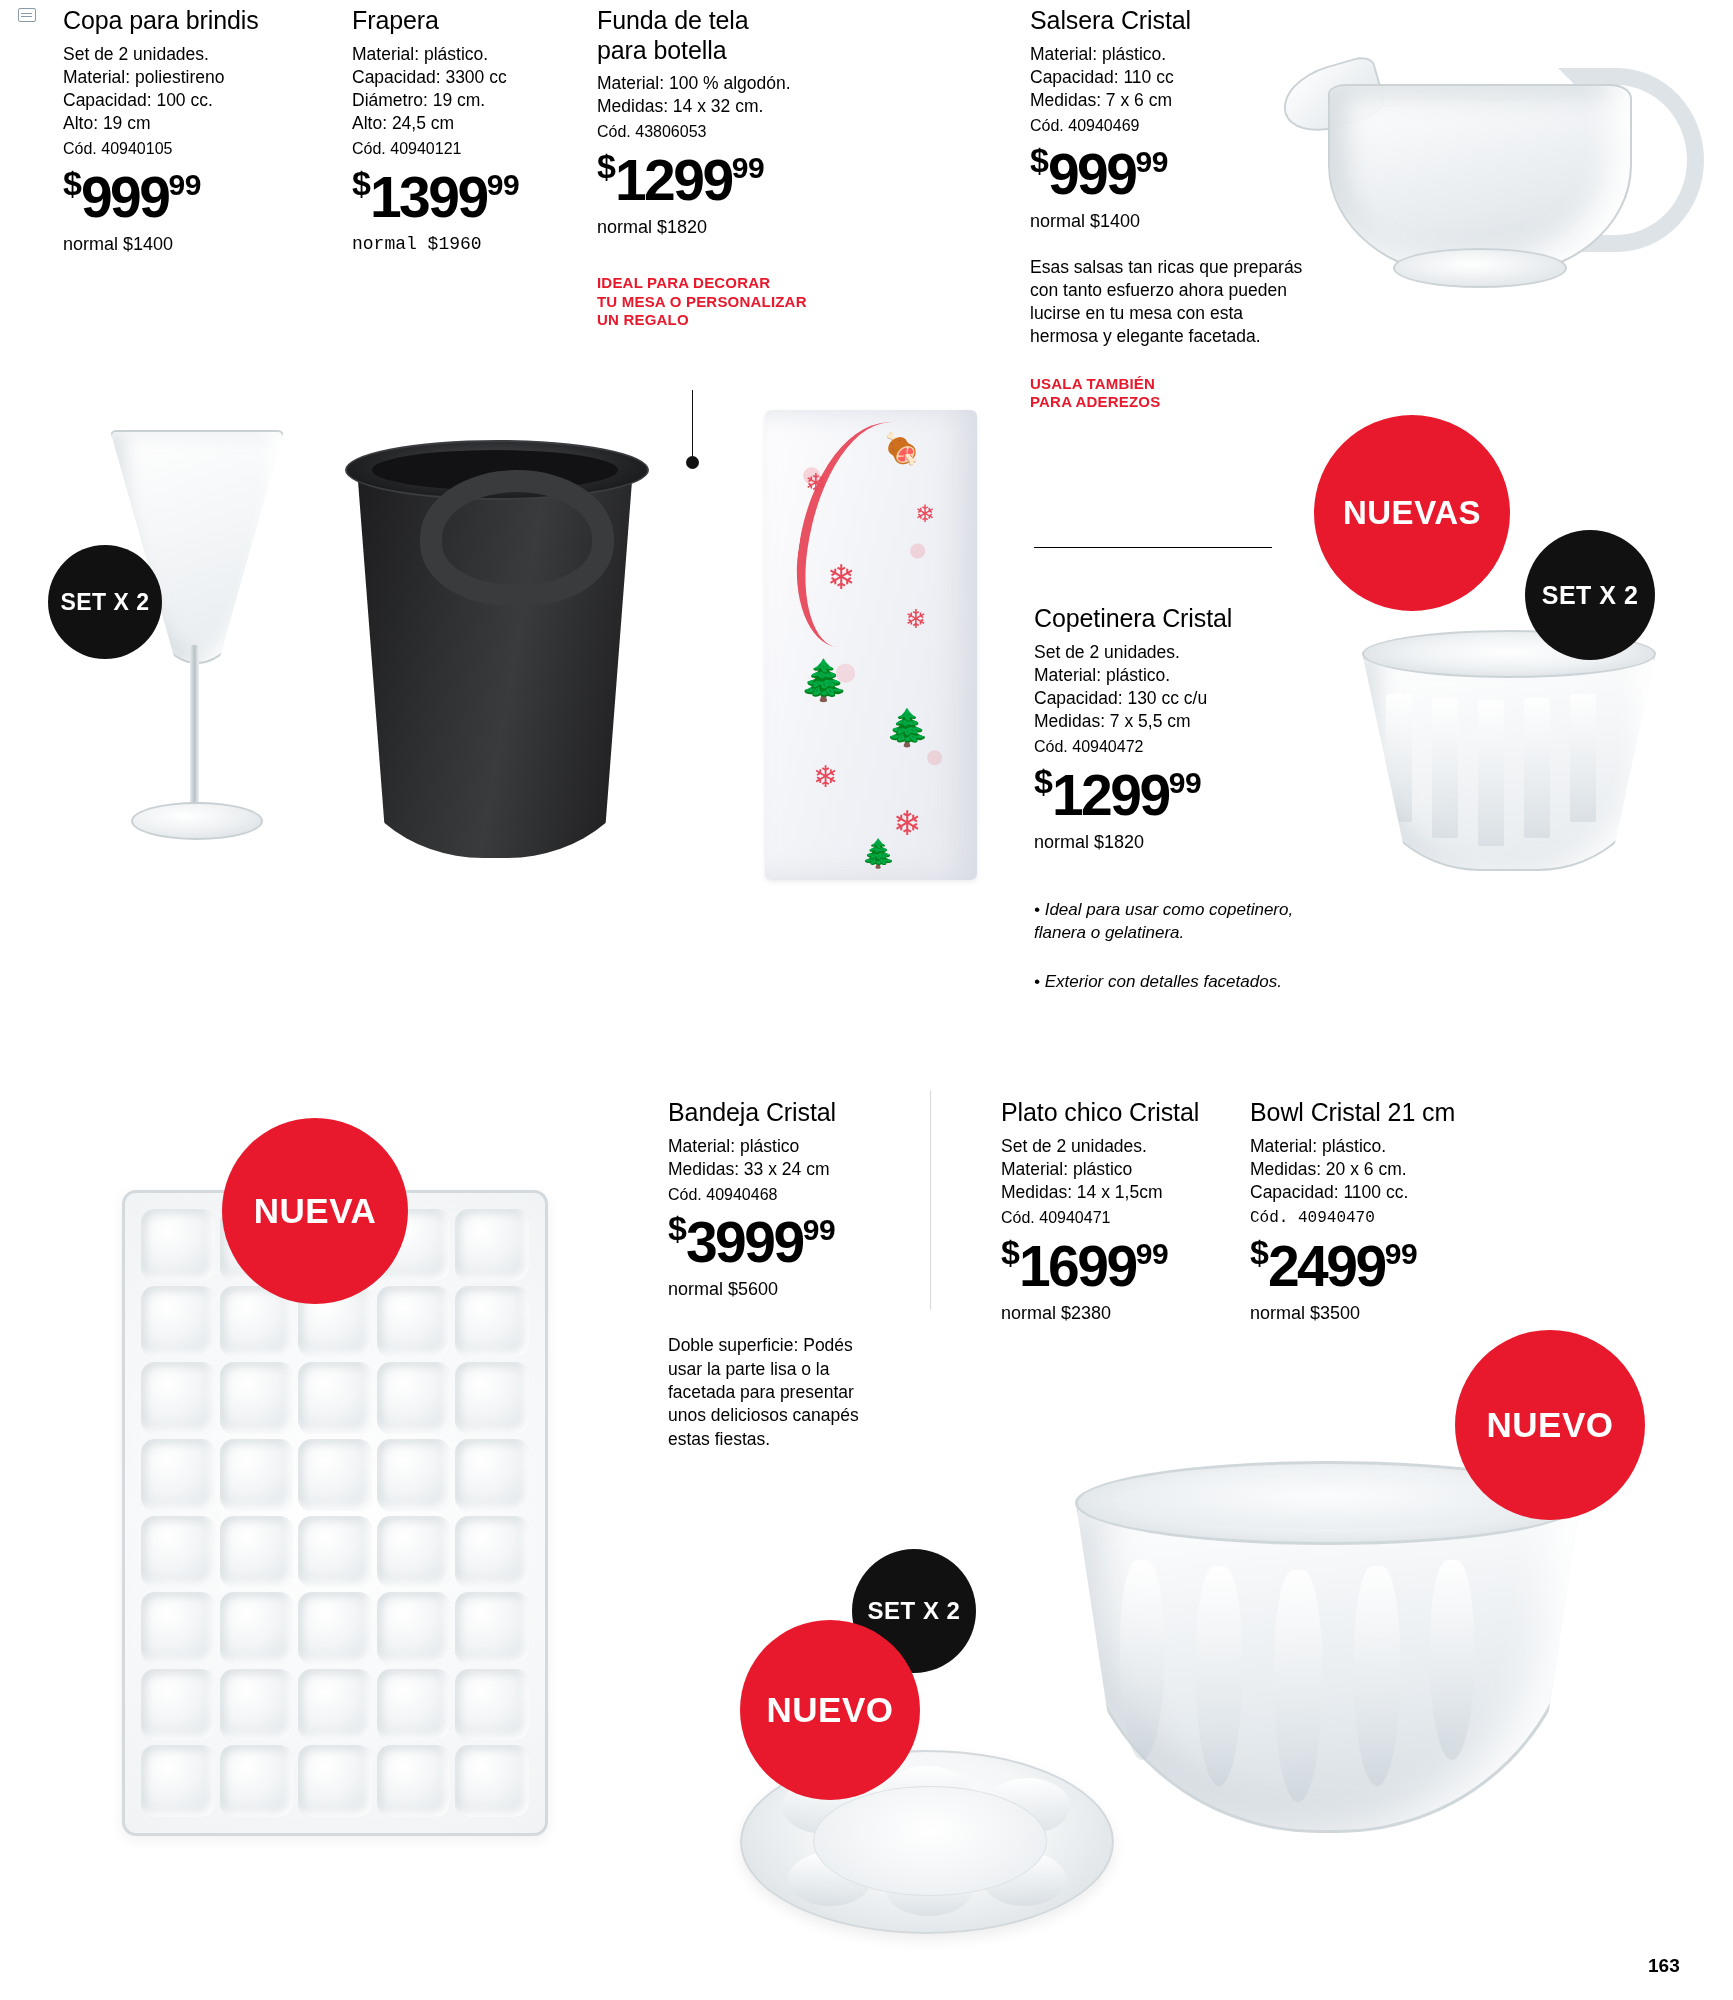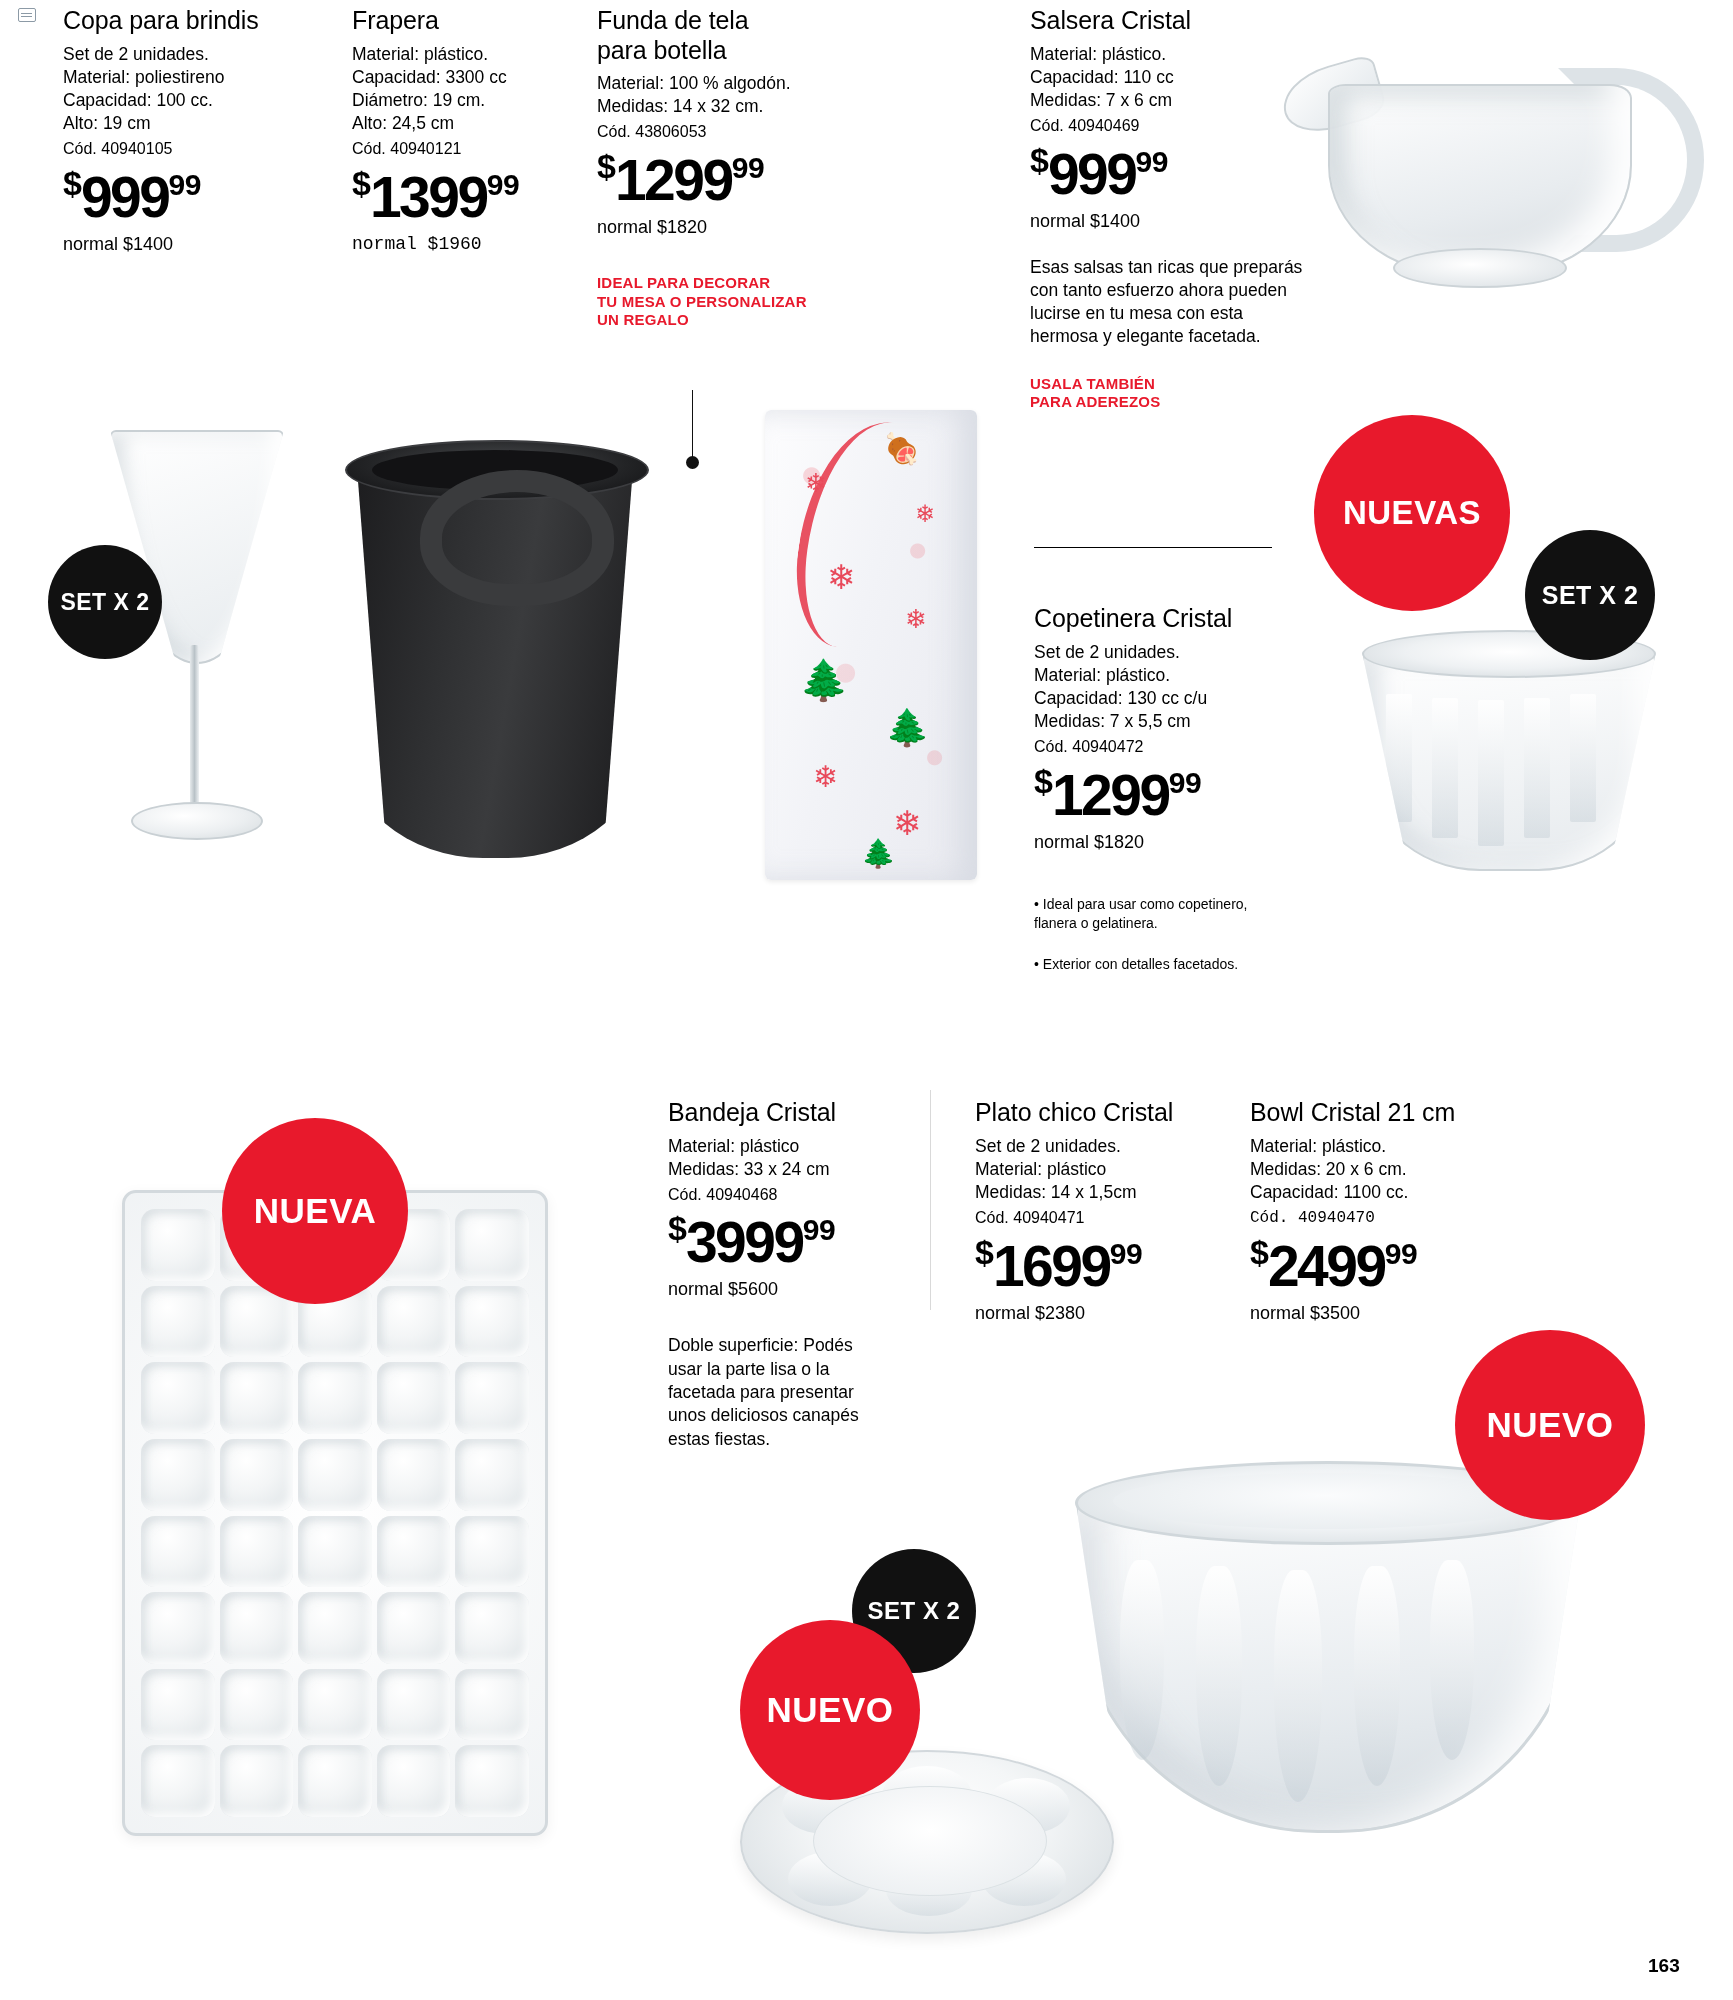--- a/index.html
+++ b/index.html
@@ -56,22 +56,23 @@
     font-weight: 700;
     font-size: 15px;
     line-height: 1.24;
     letter-spacing: 0.2px;
   }
   .desc {
     font-size: 17.5px;
     line-height: 1.33;
   }
   .bullets {
-    font-size: 14px;
+    font-size: 17px;
     line-height: 1.33;
+    font-style: italic;
   }
 
   
   .badge-circle {
     border-radius: 50%;
     display: flex;
     align-items: center;
     justify-content: center;
     text-align: center;
     color: #ffffff;
@@ -496,21 +497,21 @@
     <div class="code" style="margin-top:4px;">Cód. 40940468</div>
     <div class="price" style="margin-top:6px;">
       <span class="cur">$</span><span class="int">3999</span><span class="dec">99</span>
     </div>
     <div class="normal" style="margin-top:8px;">normal $5600</div>
     <div class="desc" style="margin-top:34px; width:205px;">Doble superficie: Podés usar la parte lisa o la facetada para presentar unos deliciosos canapés estas fiestas.</div>
   </div>
 
   <div class="v-line abs" style="left:930px; top:1090px; height:220px;"></div>
 
-  <div class="abs" style="left:975px; top:1098px; width:230px;">
+  <div class="abs" style="left:1001px; top:1098px; width:230px;">
     <div class="prod-title">Plato chico Cristal</div>
     <div class="spec" style="margin-top:7px;">
       <div>Set de 2 unidades.</div>
       <div>Material: plástico</div>
       <div>Medidas: 14 x 1,5cm</div>
     </div>
     <div class="code" style="margin-top:4px;">Cód. 40940471</div>
     <div class="price" style="margin-top:6px;">
       <span class="cur">$</span><span class="int">1699</span><span class="dec">99</span>
     </div>

